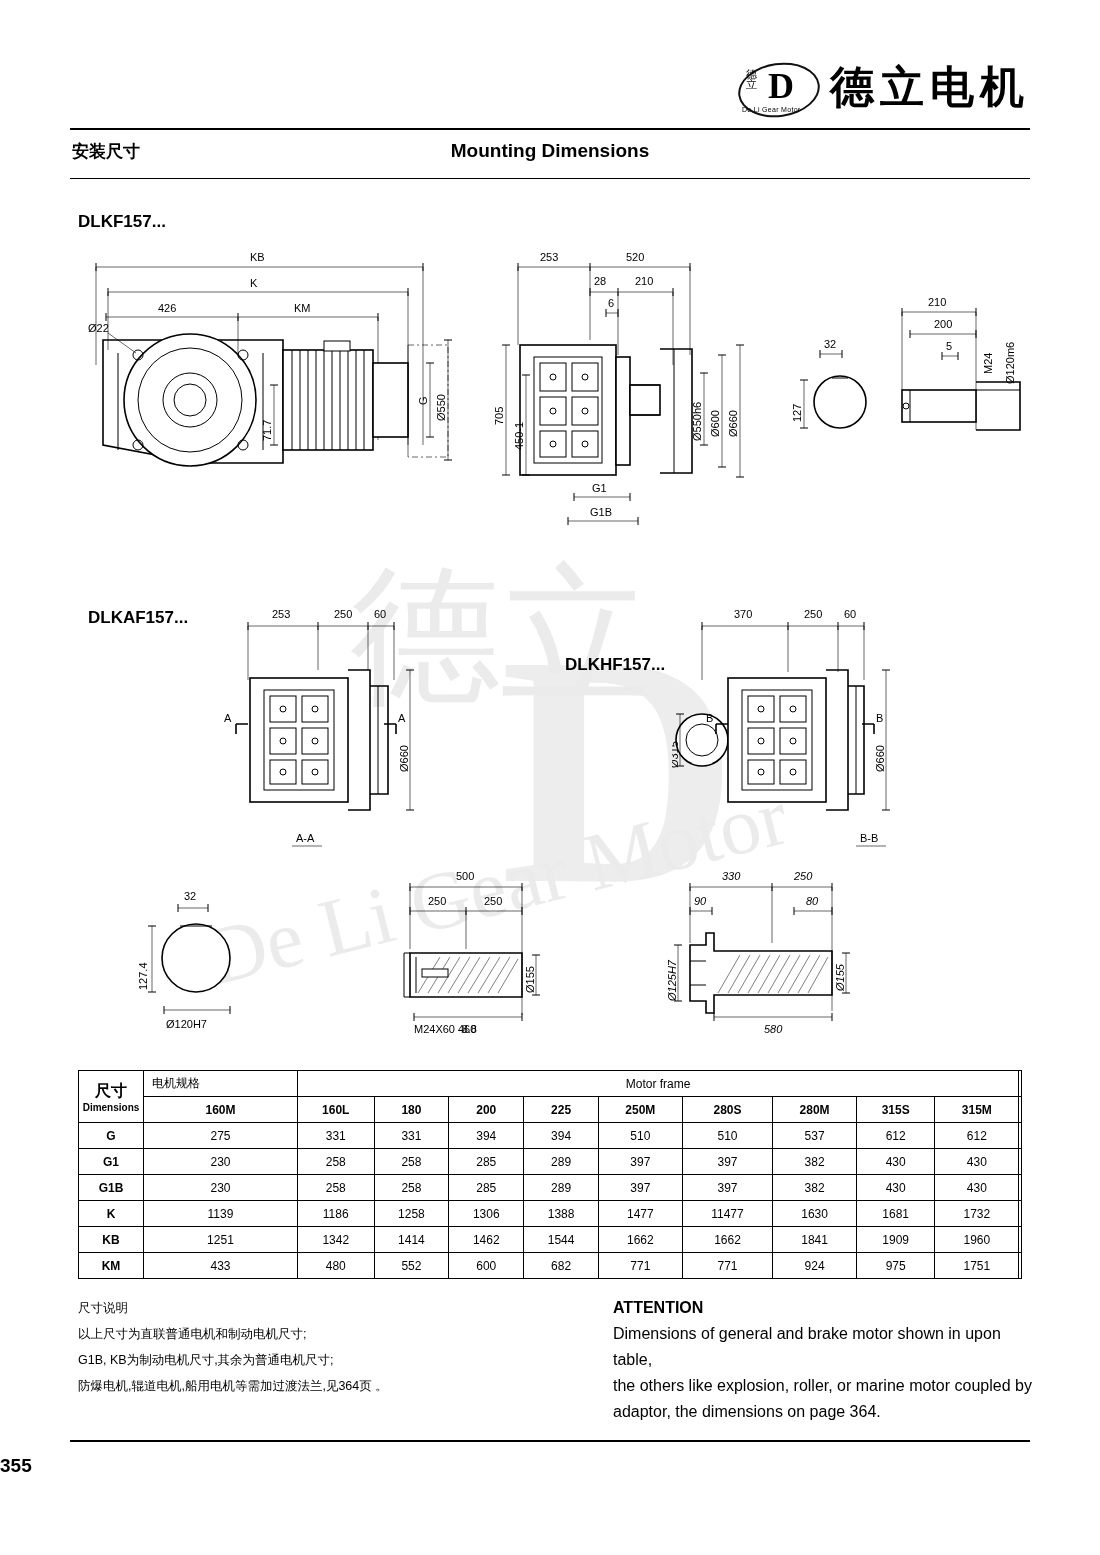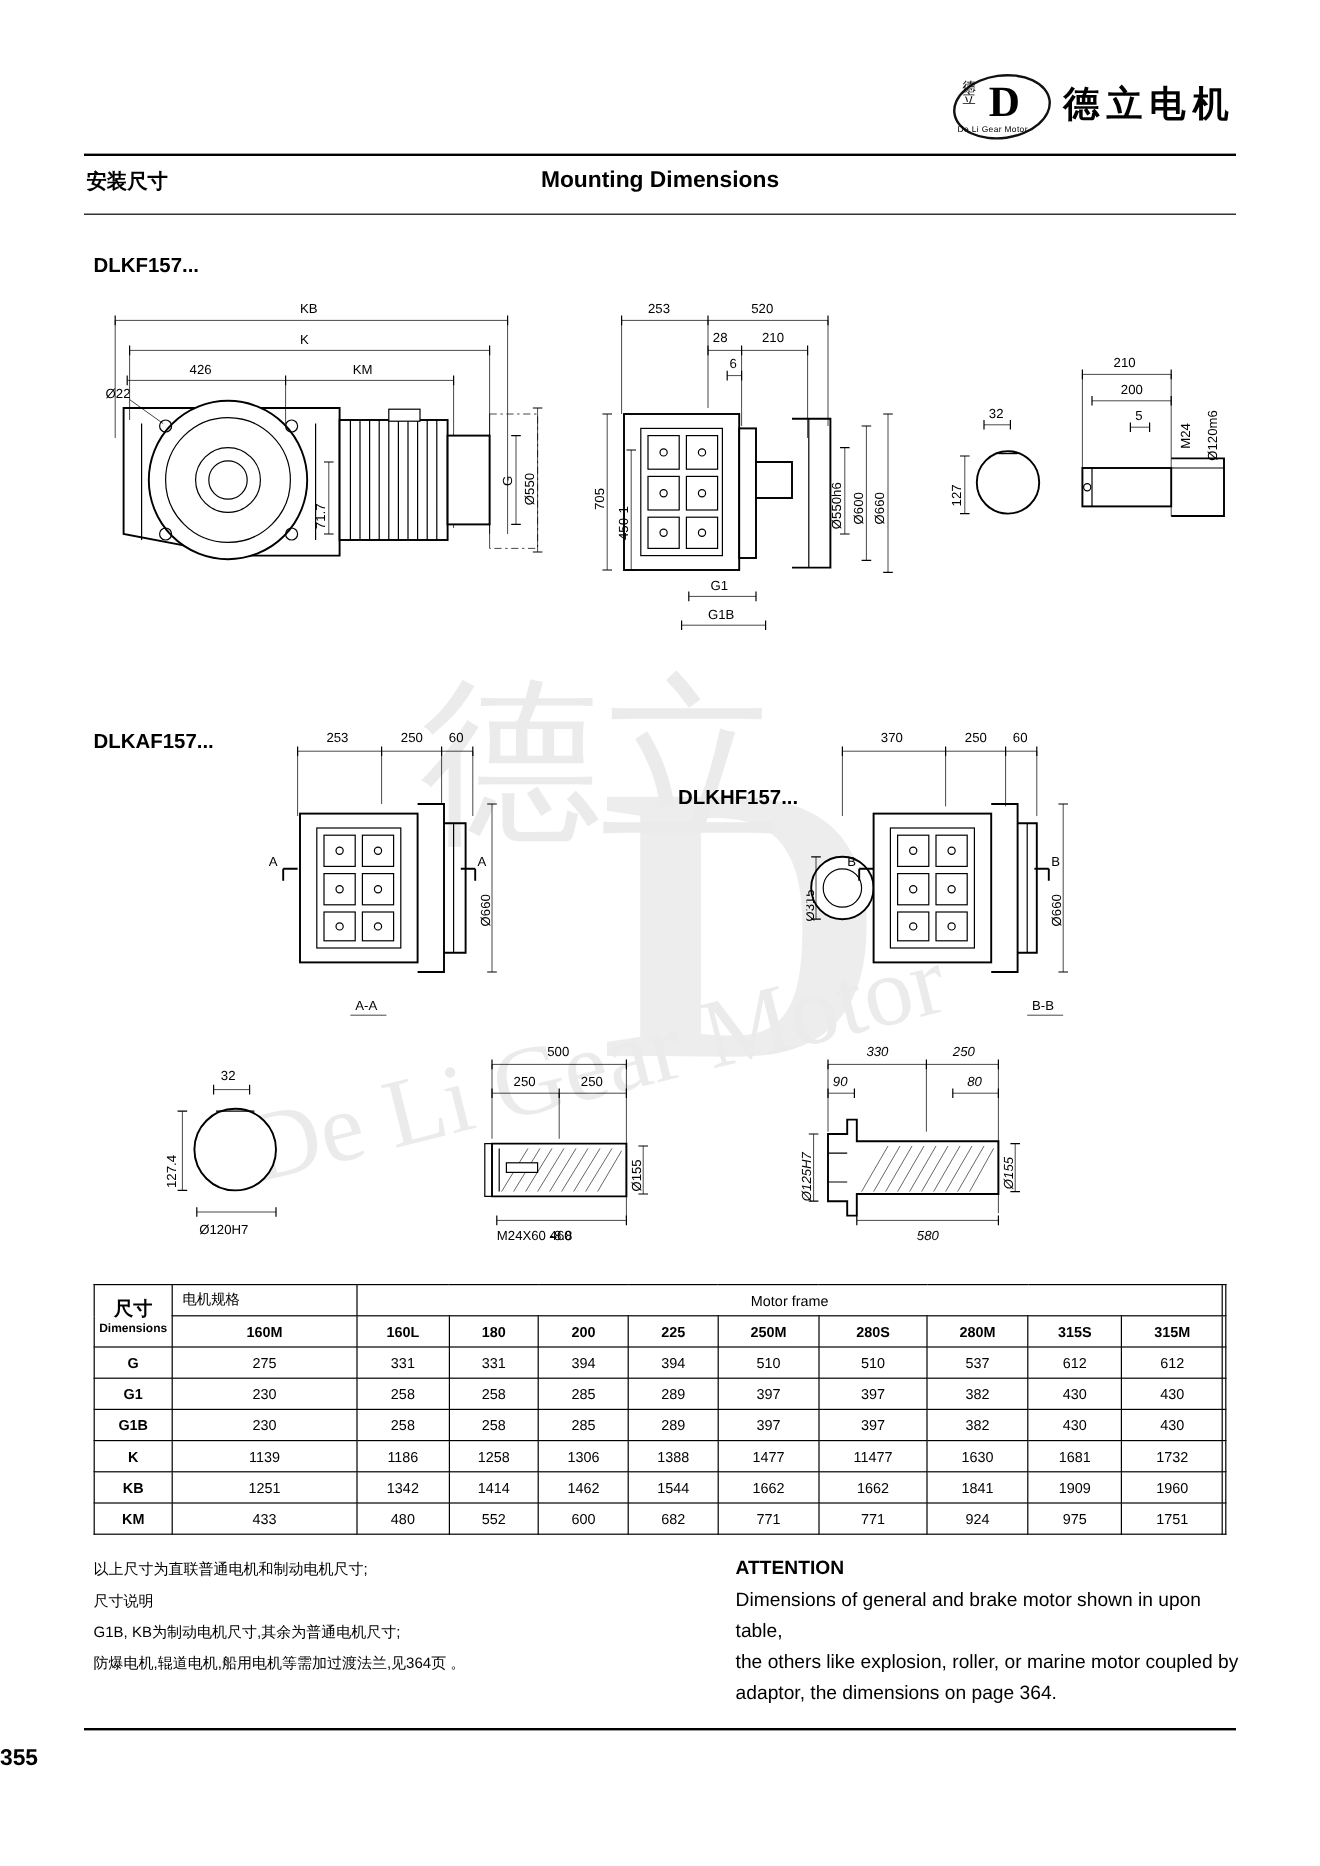--- a/index.html
+++ b/index.html
@@ -25,35 +25,35 @@
     position:absolute; left:30px; top:6px; font-size:36px; font-weight:bold;
     font-family:"Liberation Serif", serif; letter-spacing:-2px;
   }
   .brand-logo .cn-small {
     position:absolute; left:8px; top:10px; font-size:11px; line-height:10px; width:18px;
   }
   .brand-logo .en-small {
     position:absolute; left:4px; bottom:4px; font-size:7px; letter-spacing:.3px;
   }
   .brand-name {
-    font-size:30px; font-weight:bold; letter-spacing:6px;
+    font-size:44px; font-weight:bold; letter-spacing:6px;
     font-family:"DejaVu Sans", sans-serif;
   }
 
   .rule { position:absolute; left:70px; right:70px; height:2px; background:#000; }
   .rule-top { top:128px; }
   .rule-mid { top:178px; height:1px; }
   .rule-bottom { top:1440px; height:2px; }
 
   .hdr-left { position:absolute; left:72px; top:140px; font-size:17px; font-weight:bold; }
   .hdr-center { position:absolute; left:0; right:0; top:140px; text-align:center; font-size:19px; font-weight:bold; }
 
   .model-title { position:absolute; font-size:17px; font-weight:bold; }
   #m1 { left:78px; top:212px; }
-  #m2 { left:78px; top:608px; }
+  #m2 { left:88px; top:608px; }
   #m3 { left:565px; top:608px;margin-top:47px; }
 
   
   .watermark {
     position:absolute; left:170px; top:540px; width:760px; height:540px;
     opacity:.10; pointer-events:none;
   }
   .wm-cn {
     position:absolute; left:180px; top:20px;
     font-size:150px; font-family:"DejaVu Sans", sans-serif; color:#444;
@@ -603,22 +603,22 @@
       <td>771</td>
       <td>924</td>
       <td>975</td>
       <td>1751</td>
       <td></td>
     </tr>
   </tbody>
     </table>
 
   <div class="notes-l">
+    <div>尺寸说明</div>
     <div>以上尺寸为直联普通电机和制动电机尺寸;</div>
-    <div>尺寸说明</div>
     <div>G1B, KB为制动电机尺寸,其余为普通电机尺寸;</div>
     <div>防爆电机,辊道电机,船用电机等需加过渡法兰,见364页 。</div>
   </div>
   <div class="notes-r">
     <div class="att">ATTENTION</div>
     <div>Dimensions of general and brake motor shown in upon table,</div>
     <div>the others like explosion, roller, or marine motor coupled by</div>
     <div>adaptor, the dimensions on page 364.</div>
   </div>
 

